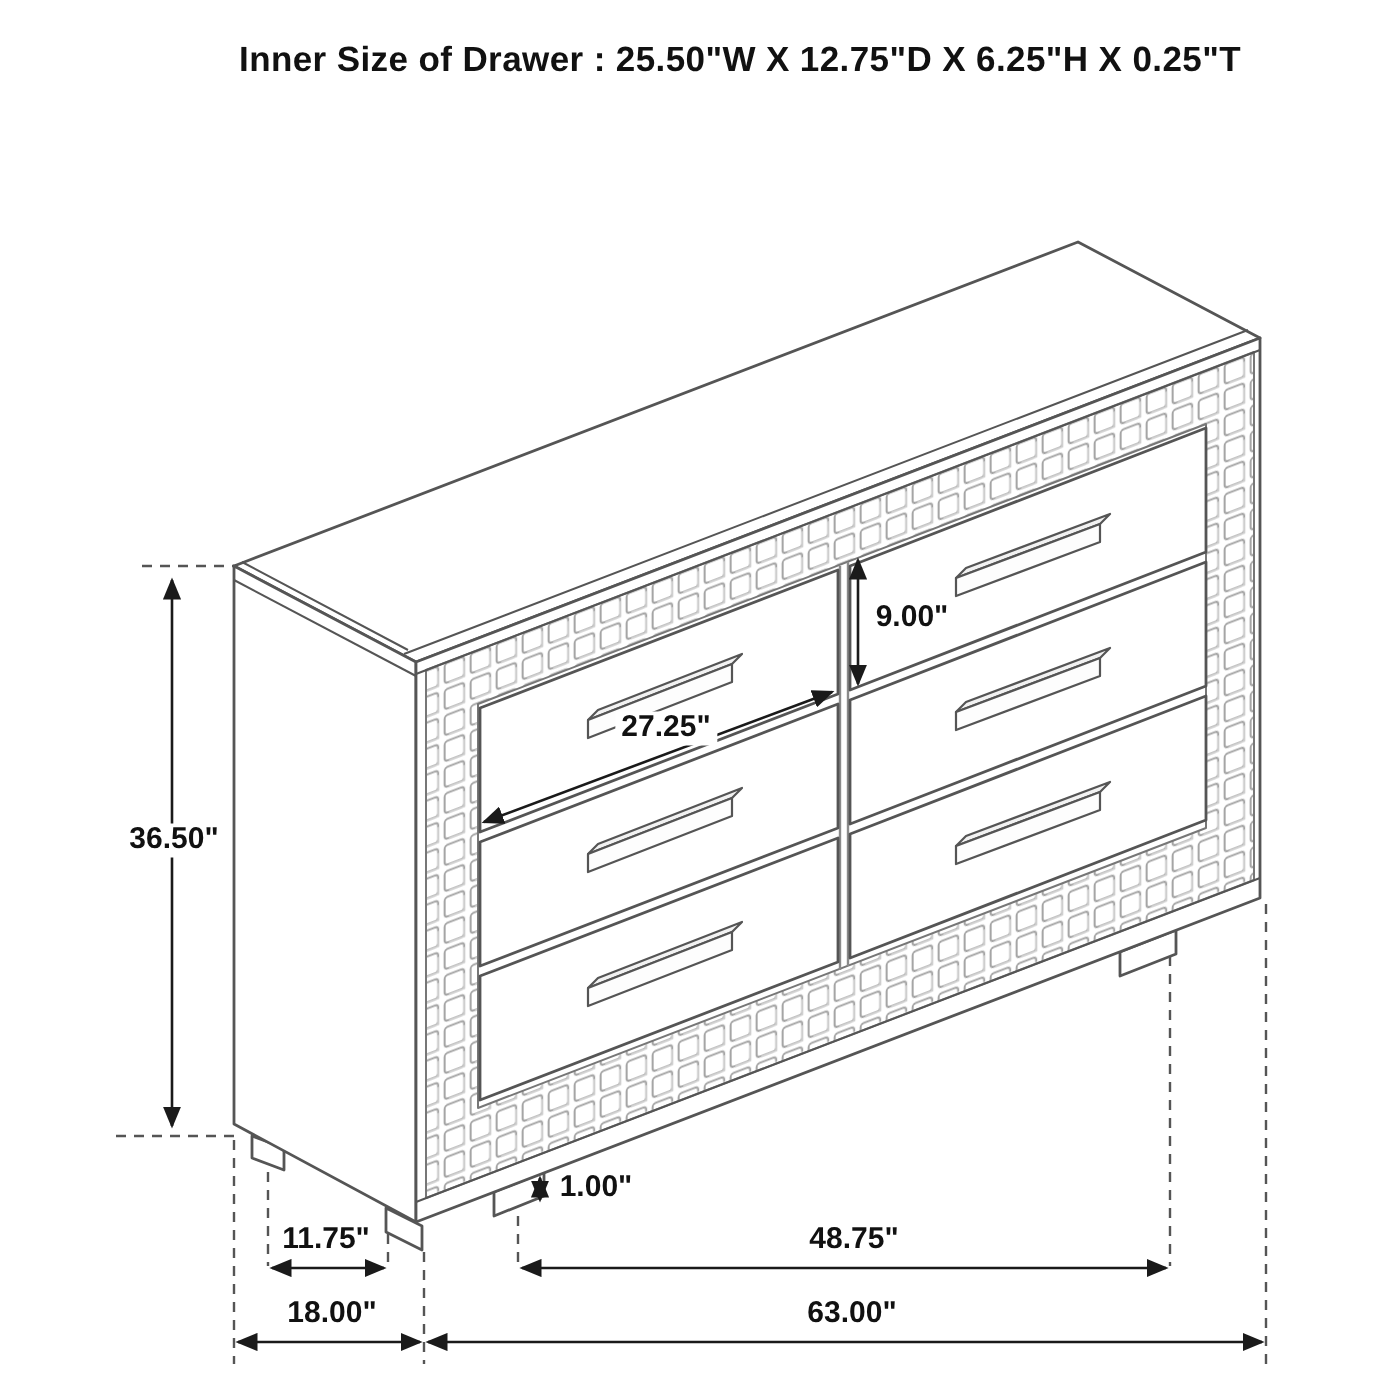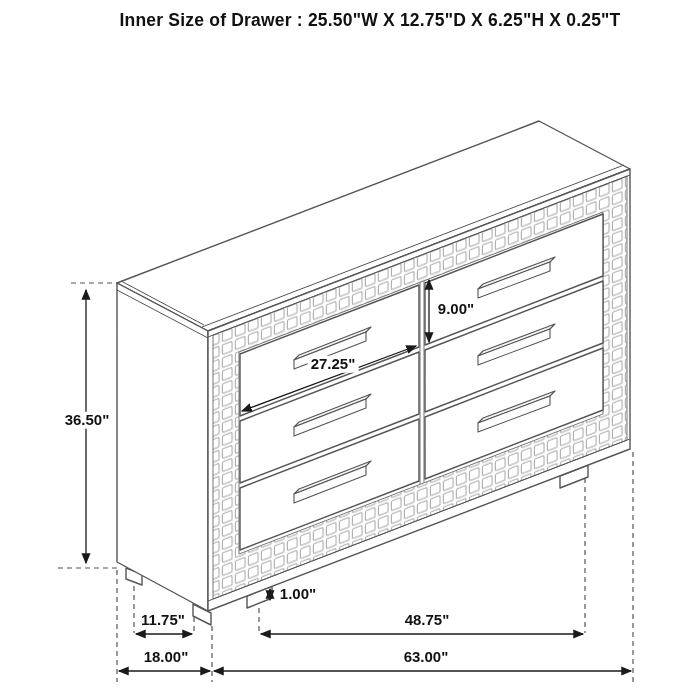--- a/index.html
+++ b/index.html
@@ -1,21 +1,21 @@
 <!DOCTYPE html>
 <html><head>
 <meta charset="utf-8">
 <style>
   html,body{margin:0;padding:0;background:#fff;}
   #stage{position:relative;width:700px;height:700px;background:#ffffff;overflow:hidden;
          font-family:"Liberation Sans","DejaVu Sans",sans-serif;}
   #drawing{position:absolute;left:0;top:0;}
   .dim-label{position:absolute;transform:translate(-50%,-50%);white-space:nowrap;
              font-weight:bold;font-size:15px;color:#111;background:#fff;padding:0 3px;line-height:1.1;}
-  .page-title{position:absolute;left:370px;top:20px;transform:translate(-50%,-50%);
+  .page-title{position:absolute;left:370px;top:30px;transform:translate(-50%,-50%);
               white-space:nowrap;font-weight:bold;font-size:17.5px;color:#111;letter-spacing:.2px;}
 </style>
 </head>
 <body>
 
 <div id="stage">
 
   <svg id="drawing" width="700" height="700" viewBox="0 0 700 700">
     <defs>
       <pattern id="quilt" width="13" height="13" patternUnits="userSpaceOnUse" patternTransform="skewY(-21)">

